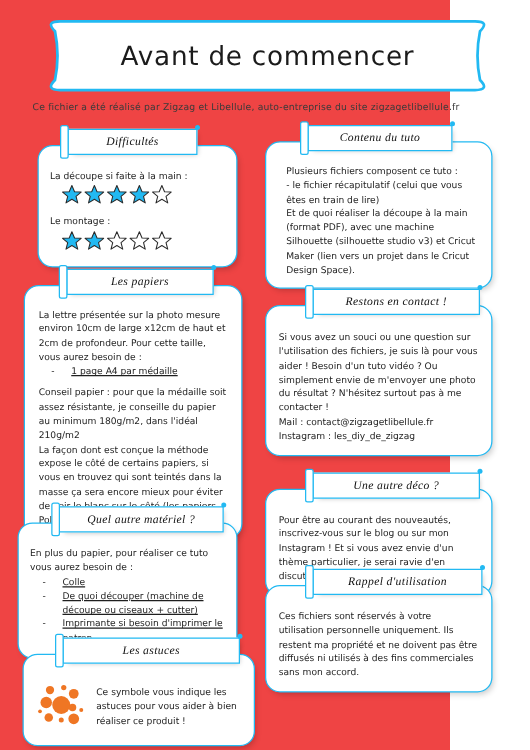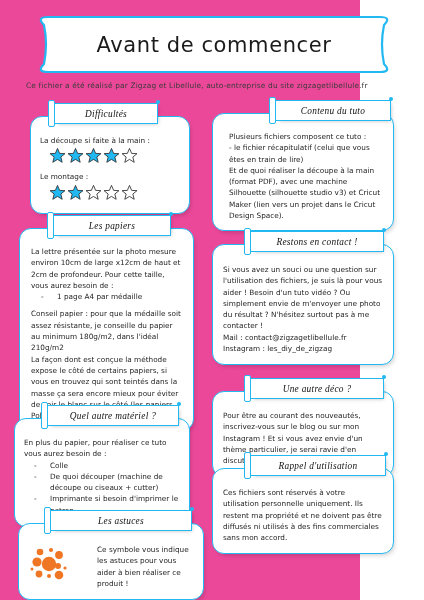--- a/index.html
+++ b/index.html
@@ -9,21 +9,21 @@
     height: 600px;
     background: #ffffff;
     font-family: "Liberation Sans", sans-serif;
     overflow: hidden;
   }
 
   #page {
     position: relative;
     width: 360px;
     height: 600px;
-    background: #ec4899;
+    background: #ef4444;
   }
 
   
   .title-frame {
     position: absolute;
     left: 36px;
     top: 16px;
     width: 356px;
     height: 57px;
   }
@@ -150,27 +150,28 @@
   }
   .star { width: 17px; height: 17px; display: block; }
 
   
   .b { font-weight: normal; }
   .li {
     display: flex;
     margin-left: 10px;
   }
   .li .dash { width: 16px; flex: none; }
-  .li .txt { flex: 1; }
+  .li .txt { flex: 1; text-decoration: underline; }
   .spacer { height: 6px; }
 
   
   .astuce-row {
     display: flex;
-    gap: 24px;
+    align-items: center;
+    gap: 4px;
   }
   .bubbles { width: 46px; height: 42px; flex: none; }
   .astuce-text { font-size: 7.3px; line-height: 1.55; }
 </style>
 </head>
 <body>
 
 <div id="page">
 
   <div class="title-frame">
@@ -232,21 +233,21 @@
   </div>
 
   <div class="card" style="left:212px; top:100px; width:182px;">
     <div class="card-body">
       <div class="card-content" style="padding:17px 12px 9px 16px;">
         <div>Plusieurs fichiers composent ce tuto :</div>
         <div>- le fichier récapitulatif (celui que vous êtes en train de lire)</div>
         <div>Et de quoi réaliser la découpe à la main (format PDF), avec une machine Silhouette (silhouette studio v3) et Cricut Maker (lien vers un projet dans le Cricut Design Space).</div>
       </div>
     </div>
-    <div class="ribbon" style="left:28px; width:122px;margin-left:29px;">
+    <div class="ribbon" style="left:28px; width:122px;">
       <div class="ribbon-box"></div>
       <div class="tab-left"></div>
       <div class="dot-right"></div>
       <div class="ribbon-label">Contenu du tuto</div>
     </div>
   </div>
 
   <div class="card" style="left:19px; top:215px; width:175px;">
     <div class="card-body">
       <div class="card-content" style="padding:17px 10px 9px 11px;">

